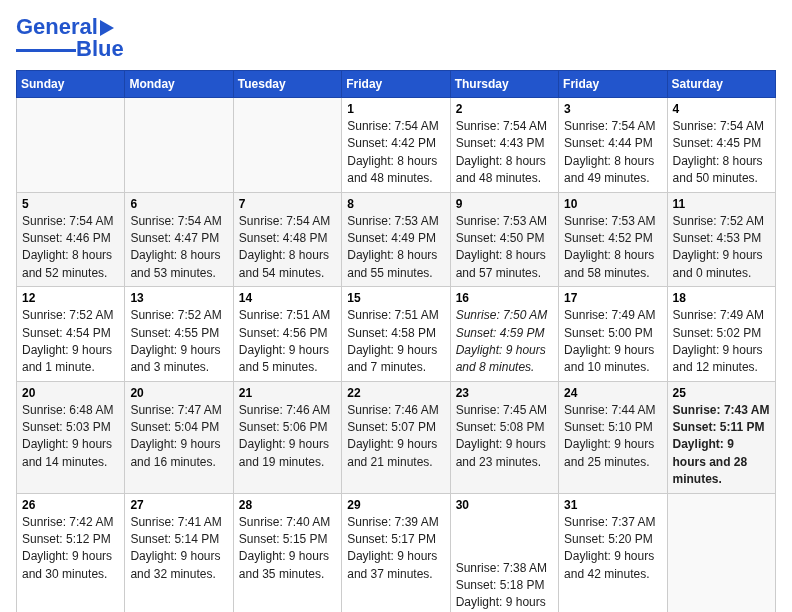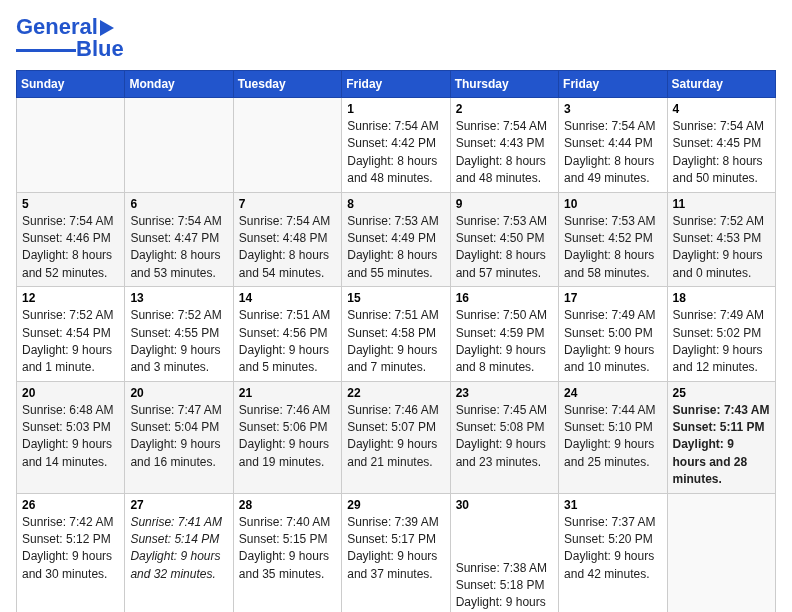--- a/index.html
+++ b/index.html
@@ -225,21 +225,21 @@
 Daylight: 9 hours and 5 minutes.</div>
         </td>
         <td>
           <span class="day-num">15</span>
           <div class="day-info" style="white-space: pre-line;">Sunrise: 7:51 AM
 Sunset: 4:58 PM
 Daylight: 9 hours and 7 minutes.</div>
         </td>
         <td>
           <span class="day-num">16</span>
-          <div class="day-info" style="white-space: pre-line;">Sunrise: 7:50 AM
+          <div class="day-info" style="white-space: pre-line; font-style: italic;">Sunrise: 7:50 AM
 Sunset: 4:59 PM
 Daylight: 9 hours and 8 minutes.</div>
         </td>
         <td>
           <span class="day-num">17</span>
           <div class="day-info" style="white-space: pre-line;">Sunrise: 7:49 AM
 Sunset: 5:00 PM
 Daylight: 9 hours and 10 minutes.</div>
         </td>
         <td>
@@ -295,21 +295,21 @@
       </tr>
       <tr>
         <td>
           <span class="day-num">26</span>
           <div class="day-info" style="white-space: pre-line;">Sunrise: 7:42 AM
 Sunset: 5:12 PM
 Daylight: 9 hours and 30 minutes.</div>
         </td>
         <td>
           <span class="day-num">27</span>
-          <div class="day-info" style="white-space: pre-line; font-style: italic;">Sunrise: 7:41 AM
+          <div class="day-info" style="white-space: pre-line;">Sunrise: 7:41 AM
 Sunset: 5:14 PM
 Daylight: 9 hours and 32 minutes.</div>
         </td>
         <td>
           <span class="day-num">28</span>
           <div class="day-info" style="white-space: pre-line;">Sunrise: 7:40 AM
 Sunset: 5:15 PM
 Daylight: 9 hours and 35 minutes.</div>
         </td>
         <td>

